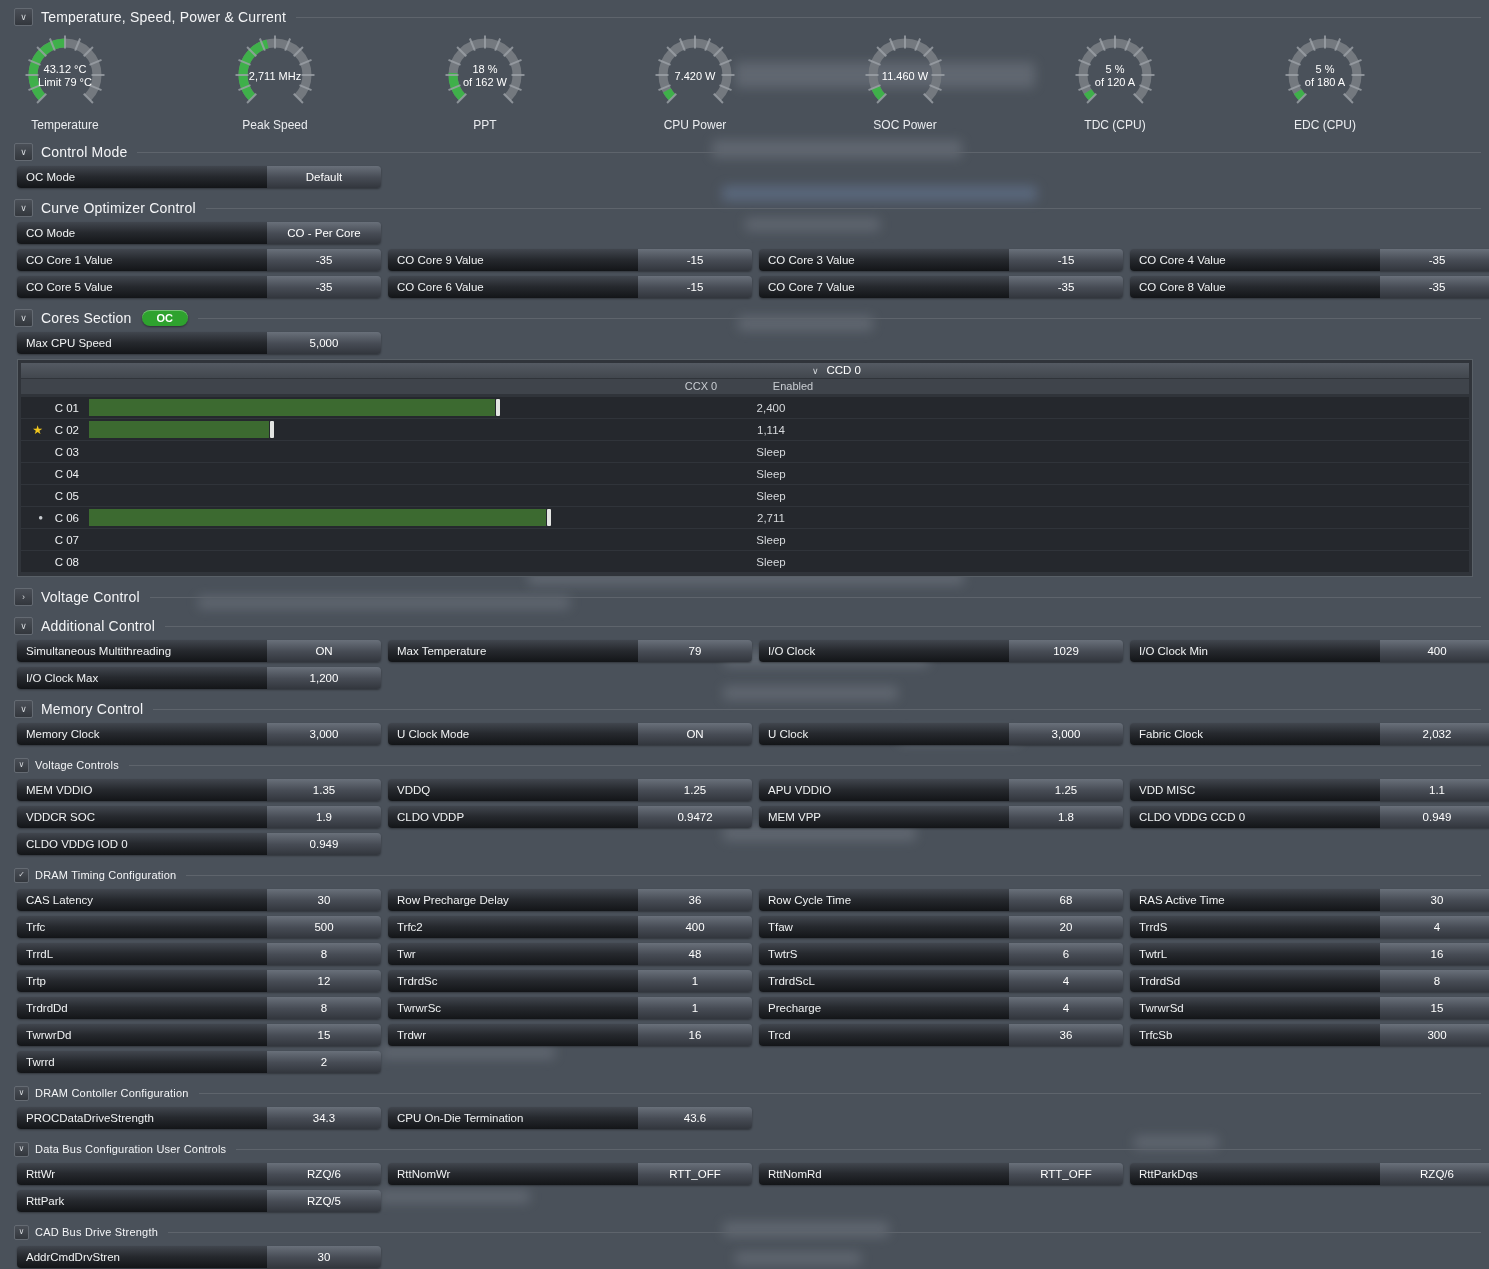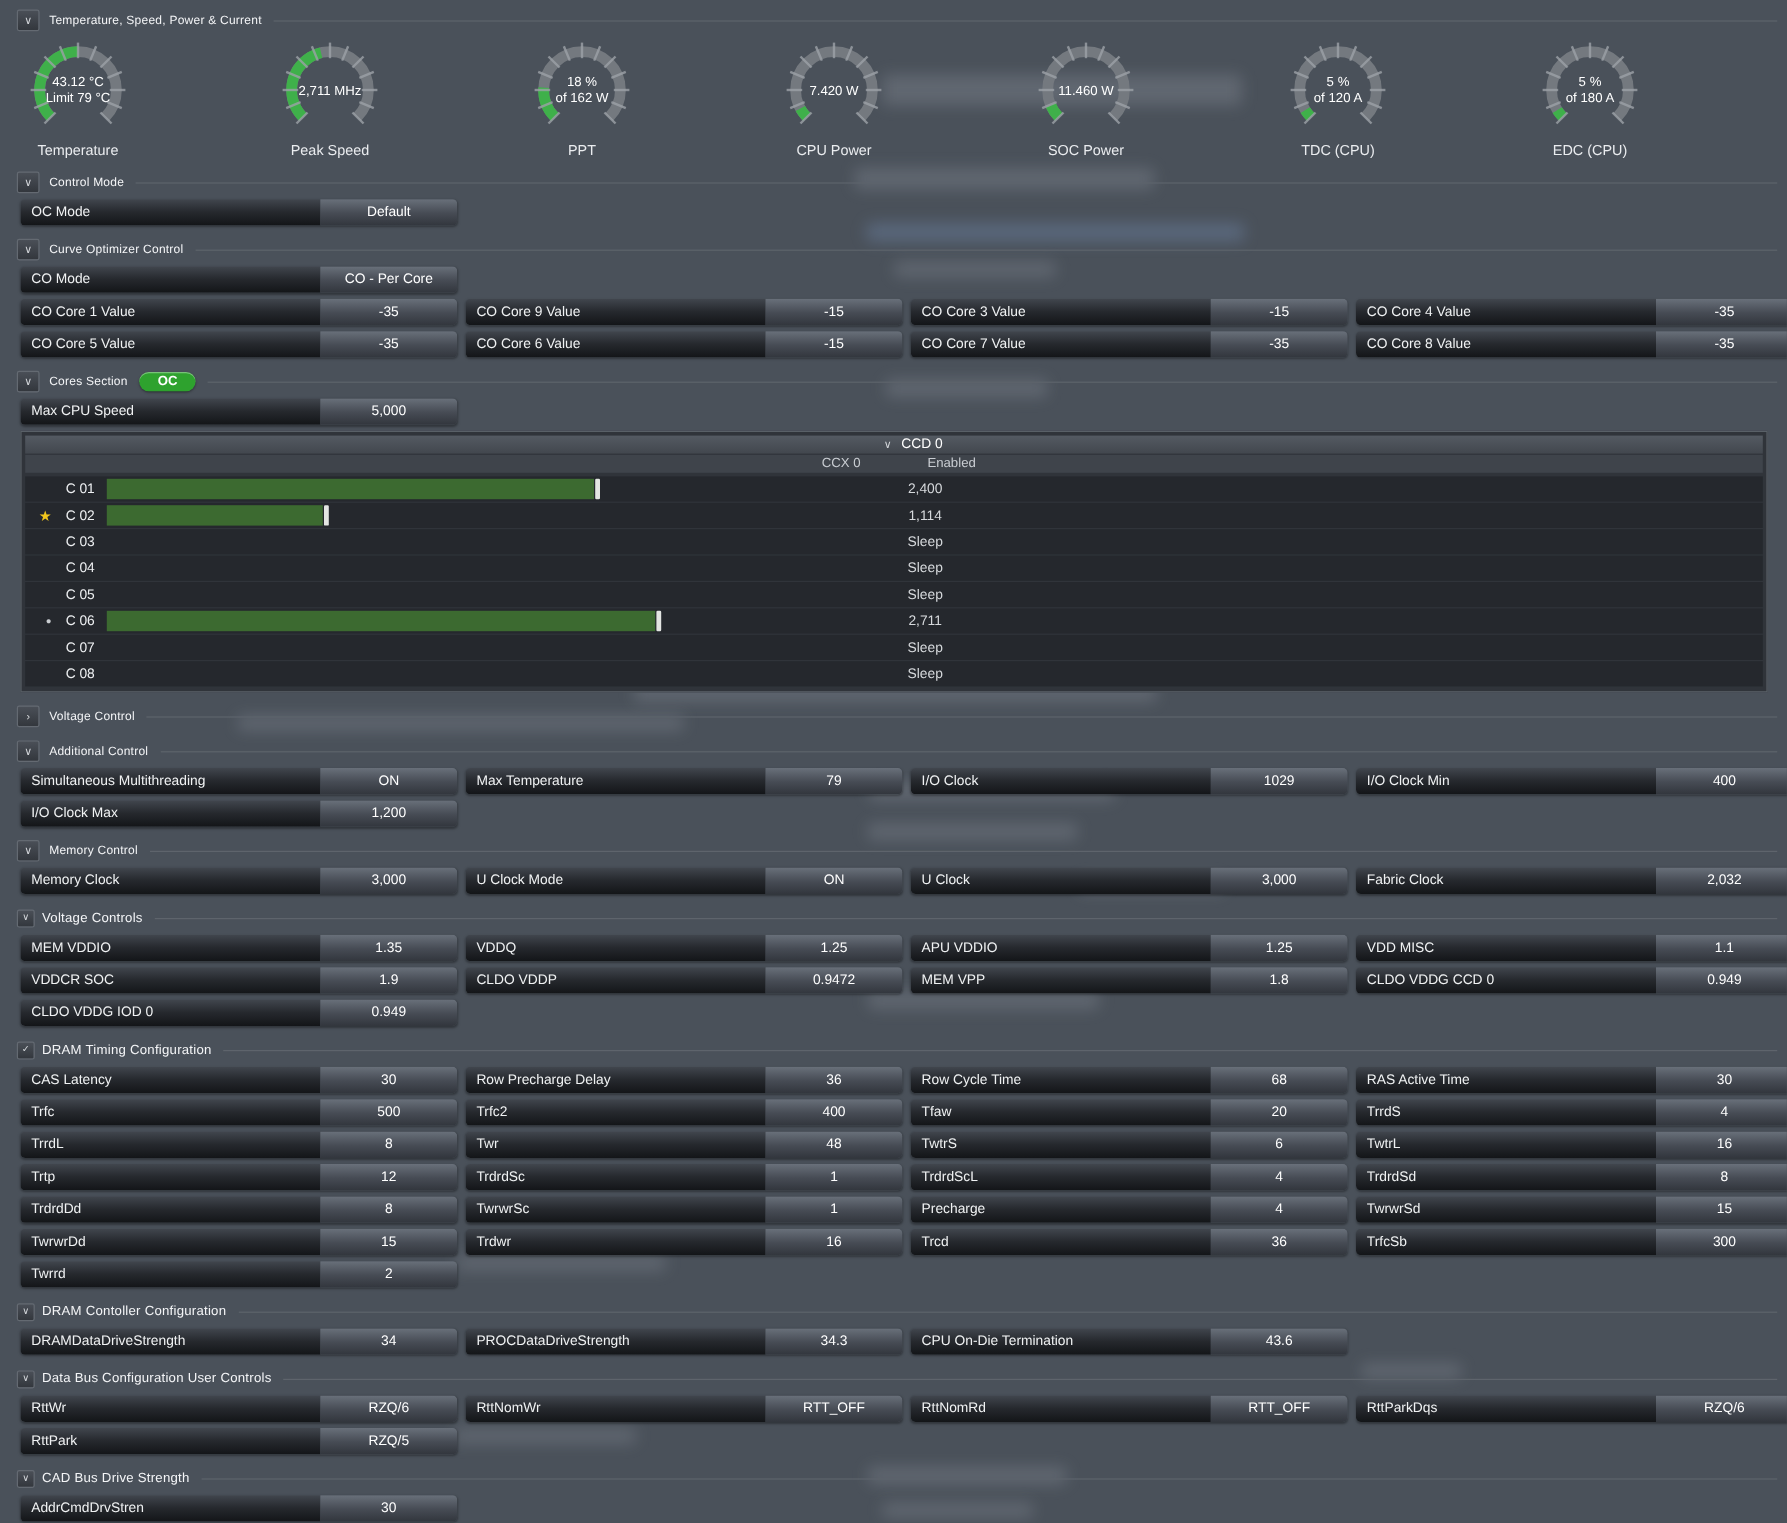--- a/index.html
+++ b/index.html
@@ -14,21 +14,21 @@
   #app{position:absolute;inset:0;z-index:1;padding-top:8px}
 
   
   .sech{display:flex;align-items:center;margin:11px 8px 5px 14px;height:18px}
   .sech .box{
     width:17px;height:16px;flex:none;border:1px solid #646a72;border-radius:2px;
     background:linear-gradient(180deg,#4a4f57,#33373d);
     color:#d5d8dc;font-size:9px;line-height:1;
     display:flex;align-items:center;justify-content:center;margin-right:8px;cursor:pointer;
   }
-  .sech .ttl{font-size:10px;color:#f4f5f7;white-space:nowrap;letter-spacing:.2px}
+  .sech .ttl{font-size:14px;color:#f4f5f7;white-space:nowrap;letter-spacing:.2px}
   .sech .rule{flex:1;height:1px;background:#5e646c;margin-left:10px}
   .sech.small .box{width:13px;height:13px;font-size:8px;margin-right:6px}
   .sech.small .ttl{font-size:11px}
   .badge{
     margin-left:10px;border-radius:9px;padding:2px 15px;font-size:11px;font-weight:bold;
     color:#fff;box-shadow:inset 0 1px 0 rgba(255,255,255,.35), 0 1px 2px rgba(0,0,0,.4);
   }
 
   
   .gauges{display:flex;margin:2px 0 0 -40px}
@@ -44,21 +44,21 @@
   .flab{flex:1;display:flex;align-items:center;padding-left:9px;font-size:11.5px;color:#f0f2f3;
         background:linear-gradient(180deg,#41464e 0%,#26292e 48%,#131518 100%);
         white-space:nowrap;overflow:hidden}
   .fval{width:114px;flex:none;display:flex;align-items:center;justify-content:center;font-size:11.5px;color:#fff;
         background:linear-gradient(180deg,#69707a 0%,#474c55 52%,#32363d 100%);cursor:pointer}
 
   
   .ctable{margin:4px 8px 7px 17px;width:1456px;border:1px solid #596067;background:#30343a;
           padding:3px;position:relative;box-sizing:border-box}
   .ct-h1{height:15px;background:linear-gradient(180deg,#545a62,#42474e);position:relative;margin-bottom:1px}
-  .ct-h1 .t{position:absolute;left:640px;width:200px;text-align:center;font-size:11.5px;color:#fff;line-height:15px;cursor:pointer}
+  .ct-h1 .t{position:absolute;left:640px;width:200px;text-align:right;font-size:11.5px;color:#fff;line-height:15px;cursor:pointer}
   .ct-h1 .chv{font-size:9px;color:#d5d8dc;margin-right:8px}
   .ct-h2{height:15px;background:#3f444b;position:relative;margin-bottom:3px;font-size:11px;color:#c9cdd2;line-height:15px}
   .ct-h2 .ccx{position:absolute;left:620px;width:120px;text-align:center}
   .ct-h2 .ena{position:absolute;left:702px;width:140px;text-align:center}
   .crow{height:21px;display:flex;align-items:center;background:#25282d;margin-bottom:1px;position:relative}
   .cicon{width:22px;flex:none;text-align:right;line-height:0}
   .star{color:#f2c71d;font-size:12px;line-height:1}
   .dot{color:#c9cdd1;font-size:8px;line-height:1}
   .cname{width:36px;flex:none;text-align:right;font-size:11.5px;color:#eef0f2;padding-right:2px}
   .cbar{flex:1;height:17px;margin:0 3px 0 8px;position:relative}
@@ -619,24 +619,20 @@
         <div class="fval">2</div>
       </div>
     </div>
     <div class="sech small">
       <span class="box">∨</span>
       <span class="ttl">DRAM Contoller Configuration</span>
       <span class="rule"></span>
     </div>
     <div class="grid">
       <div class="frow">
-        <div class="flab">DRAMDataDriveStrength</div>
-        <div class="fval">34</div>
-      </div>
-      <div class="frow">
         <div class="flab">PROCDataDriveStrength</div>
         <div class="fval">34.3</div>
       </div>
       <div class="frow">
         <div class="flab">CPU On-Die Termination</div>
         <div class="fval">43.6</div>
       </div>
     </div>
     <div class="sech small">
       <span class="box">∨</span>

